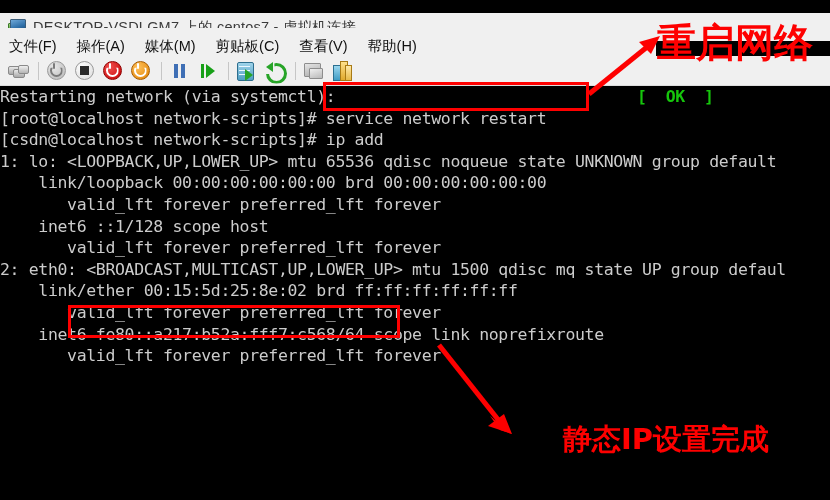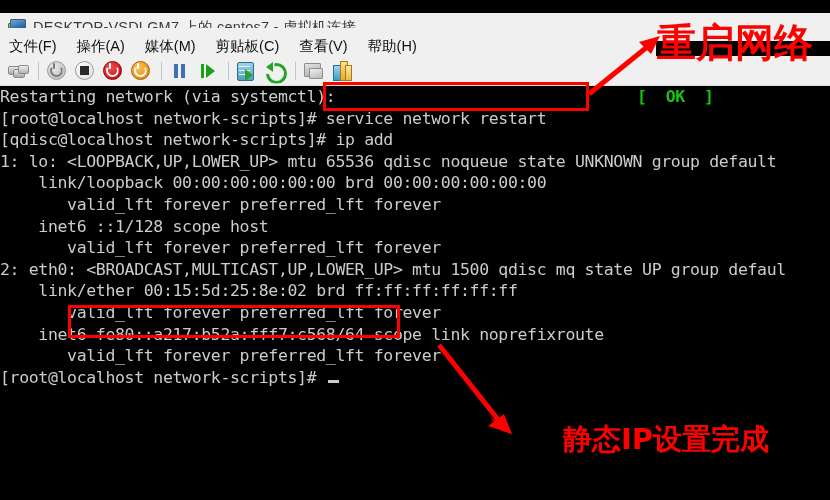--- a/index.html
+++ b/index.html
@@ -249,32 +249,31 @@
       <span class="serv-a"></span>
         <span class="serv-b"></span>
         <span class="serv-c"></span>
     </span>
 
   </div>
 
   <div class="terminal">
     <div class="tline" style="position:relative;"><span>Restarting network (via systemctl):</span><span style="position:absolute;left:637px;top:0;" class="ok">[  OK  ]</span></div>
     <div class="tline"><span>[root@localhost network-scripts]# service network restart</span></div>
-    <div class="tline"><span>[qdisc@localhost network-scripts]# ip add</span></div>
+    <div class="tline"><span>[csdn@localhost network-scripts]# ip add</span></div>
     <div class="tline"><span>1: lo: &lt;LOOPBACK,UP,LOWER_UP&gt; mtu 65536 qdisc noqueue state UNKNOWN group default</span></div>
     <div class="tline"><span>    link/loopback 00:00:00:00:00:00 brd 00:00:00:00:00:00</span></div>
     <div class="tline"><span>       valid_lft forever preferred_lft forever</span></div>
     <div class="tline"><span>    inet6 ::1/128 scope host</span></div>
     <div class="tline"><span>       valid_lft forever preferred_lft forever</span></div>
     <div class="tline"><span>2: eth0: &lt;BROADCAST,MULTICAST,UP,LOWER_UP&gt; mtu 1500 qdisc mq state UP group defaul</span></div>
     <div class="tline"><span>    link/ether 00:15:5d:25:8e:02 brd ff:ff:ff:ff:ff:ff</span></div>
     <div class="tline"><span>       valid_lft forever preferred_lft forever</span></div>
     <div class="tline"><span>    inet6 fe80::a217:b52a:fff7:c568/64 scope link noprefixroute</span></div>
     <div class="tline"><span>       valid_lft forever preferred_lft forever</span></div>
-    <div class="tline"><span>[root@localhost network-scripts]# </span><span class="cursor"></span></div>
   </div>
 
 
   <div class="redbox" id="redbox-cmd"></div>
   <div class="redbox" id="redbox-ip"></div>
 
   <svg class="arrow-svg" style="left:580px;top:30px;" width="90" height="70" viewBox="0 0 90 70">
     <line x1="9" y1="64" x2="72" y2="13" stroke="#fe0000" stroke-width="5"></line>
     <polygon points="80,6 59,12 71,24" fill="#fe0000"></polygon>
   </svg>

